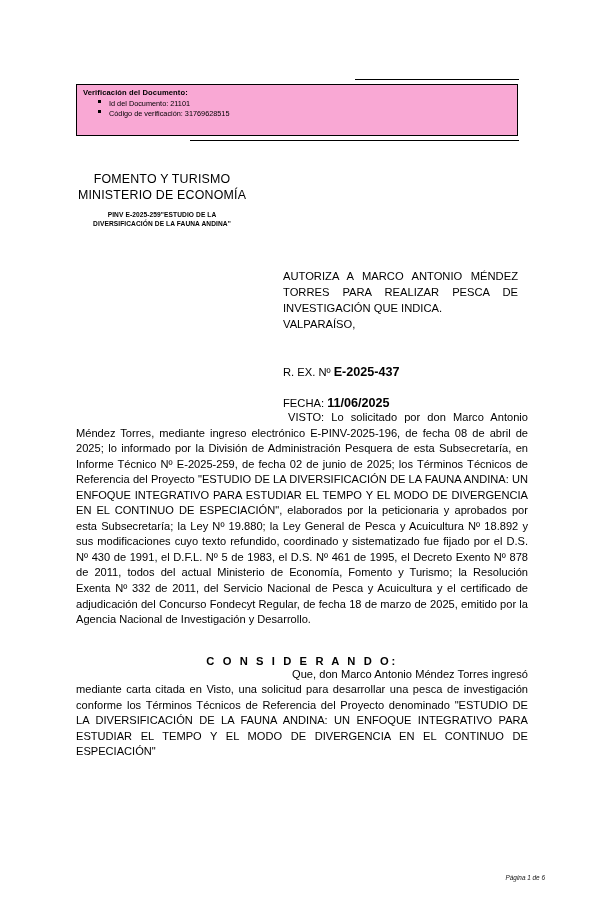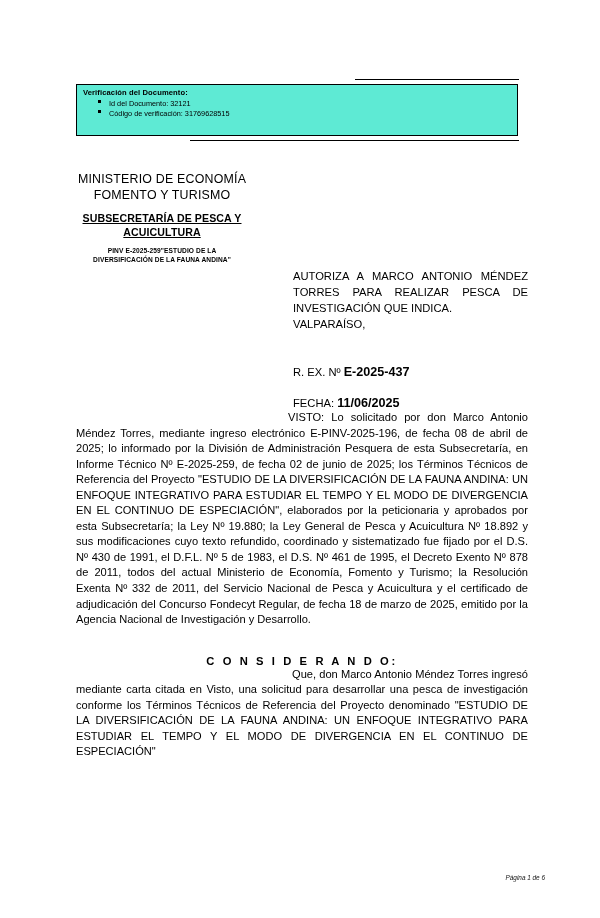--- a/index.html
+++ b/index.html
@@ -18,21 +18,21 @@
 
   
   .verif-box {
     position: absolute;
     left: 76px;
     top: 84px;
     width: 442px;
     height: 52px;
     border: 1px solid #000;
     box-sizing: border-box;
-    background: #5eead4;
+    background: #f9a8d4;
   }
   .verif-inner {
     padding: 3px 0 0 6px;
   }
   .verif-title {
     font-size: 7.6px;
     font-weight: bold;
     letter-spacing: 0.1px;
     line-height: 10px;
     margin: 0 0 1px 0;
@@ -100,21 +100,21 @@
     font-size: 6.6px;
     font-weight: bold;
     line-height: 9.2px;
     margin-top: 7px;
     letter-spacing: 0.1px;
   }
 
   
   .titleblock {
     position: absolute;
-    left: 293px;
+    left: 283px;
     top: 268px;
     width: 235px;
   }
   .tb-subject {
     font-size: 11.2px;
     line-height: 16px;
     text-align: justify;
     text-align-last: left;
   }
   .tb-city {
@@ -179,37 +179,33 @@
 
 <div class="verif-step-top"></div>
 <div class="verif-step-bottom"></div>
 
 <div class="verif-box">
   <div class="verif-inner">
     <div class="verif-title">Verificación del Documento:</div>
     <ul class="verif-list">
       <li>
         <span class="bullet"></span>
-        <span>Id del Documento: 32121</span>
+        <span>Id del Documento: 21101</span>
       </li>
       <li>
         <span class="bullet"></span>
         <span>Código de verificación: 31769628515</span>
       </li>
     </ul>
   </div>
 </div>
 
 <div class="letterhead">
+  <div class="lh-ministry">FOMENTO Y TURISMO</div>
   <div class="lh-ministry">MINISTERIO DE ECONOMÍA</div>
-  <div class="lh-ministry">FOMENTO Y TURISMO</div>
-  <div class="lh-sub">
-    <span>SUBSECRETARÍA DE PESCA Y</span><br>
-    <span>ACUICULTURA</span>
-  </div>
   <div class="lh-proj">
     <span>PINV E-2025-259"ESTUDIO DE LA</span><br>
     <span>DIVERSIFICACIÓN DE LA FAUNA ANDINA"</span>
   </div>
 </div>
 
 <div class="titleblock">
   <div class="tb-subject">AUTORIZA A MARCO ANTONIO MÉNDEZ TORRES PARA REALIZAR PESCA DE INVESTIGACIÓN QUE INDICA.</div>
   <div class="tb-city">VALPARAÍSO,</div>
   <div class="tb-resline">

